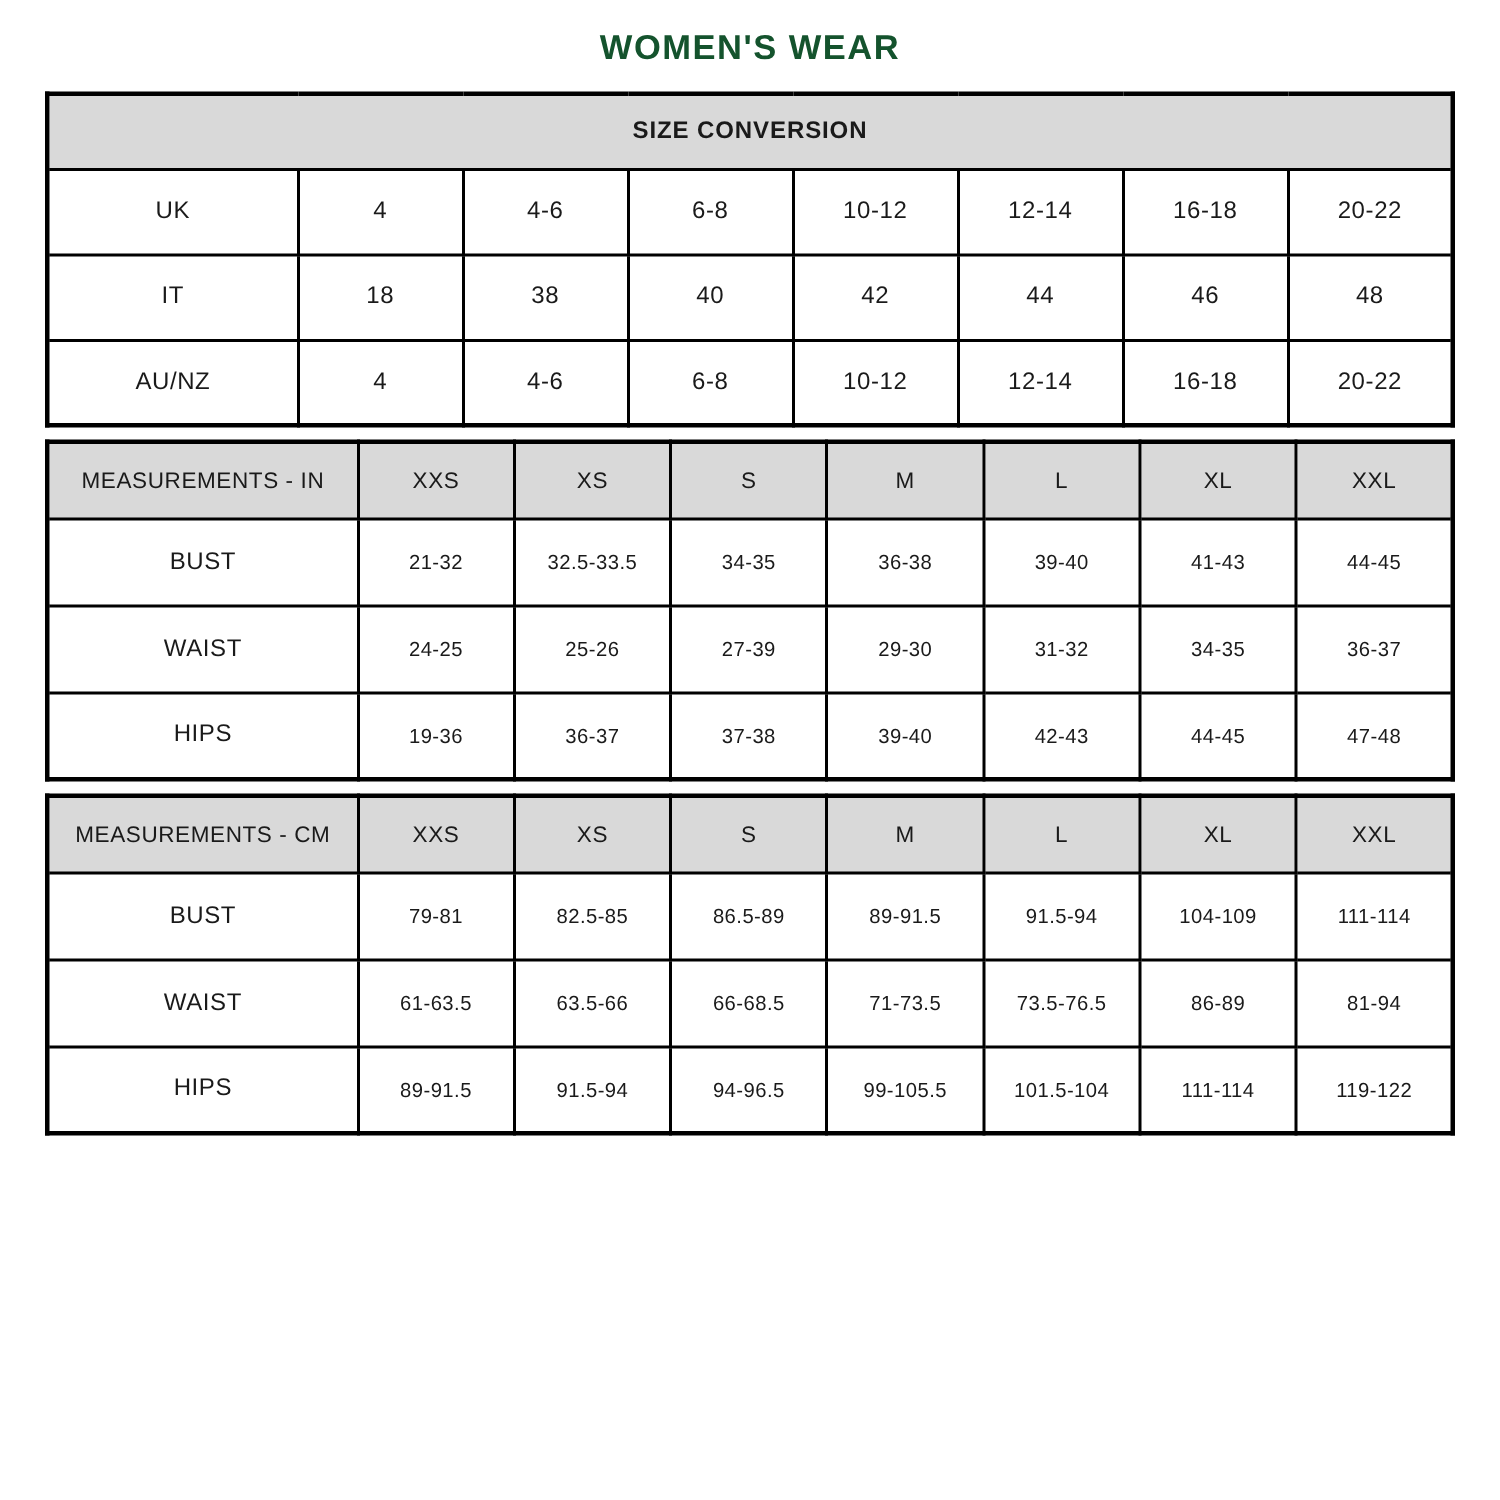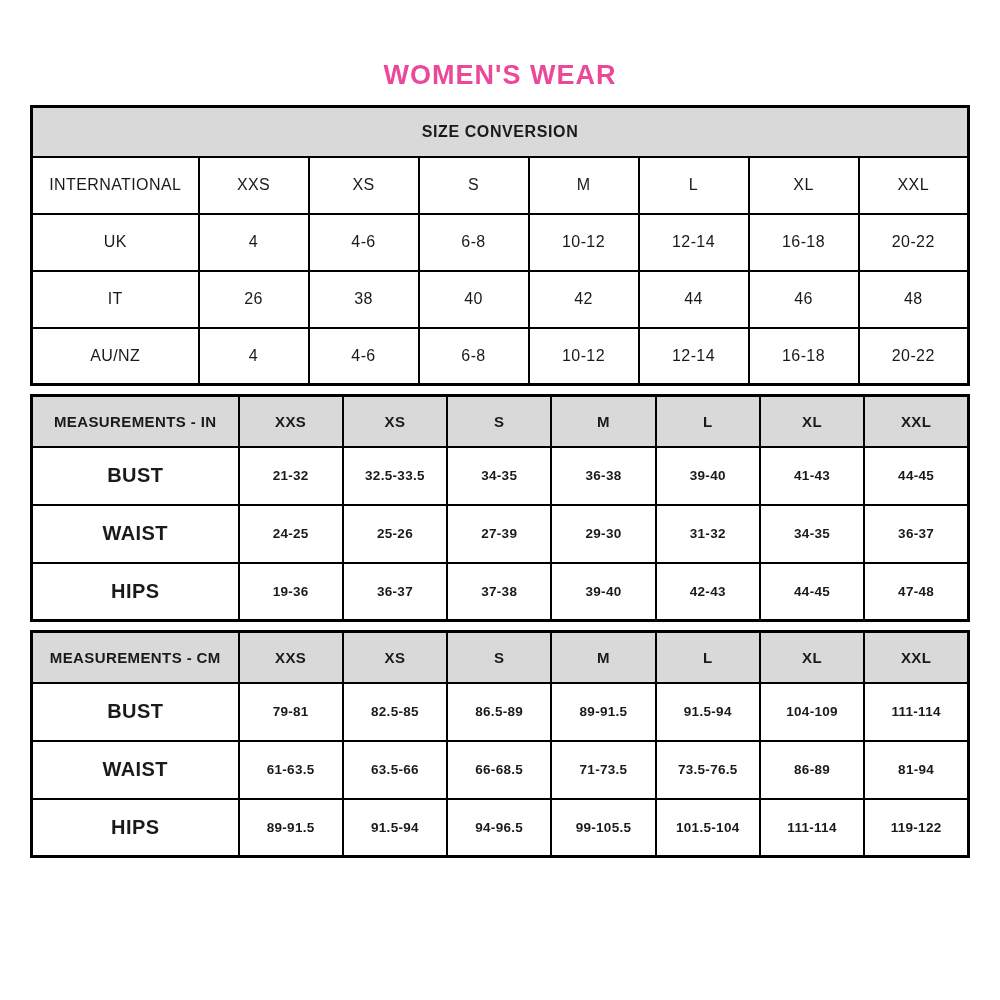--- a/index.html
+++ b/index.html
@@ -4,28 +4,27 @@
 <style>
   * { margin: 0; padding: 0; box-sizing: border-box; }
   html, body { width: 1000px; height: 1000px; background: #ffffff; }
   body {
     font-family: "Liberation Sans", "DejaVu Sans", sans-serif;
     color: #1a1a1a;
   }
   .page { width: 1000px; height: 1000px; padding: 14px 30px 10px 30px; }
   .page-title {
     text-align: center;
-    font-size: 27px;
+    font-size: 23px;
     font-weight: 700;
     letter-spacing: 1px;
-    color: #ec4899;
+    color: #14532d;
     margin-bottom: 13px;
     height: 34px;
     line-height: 34px;
-    margin-top: 44px;
   }
   table.tbl {
     width: 940px;
     border-collapse: collapse;
     table-layout: fixed;
     border: 3px solid #000000;
   }
   table.tbl + table.tbl { margin-top: 8px; }
   .tbl th, .tbl td {
     border: 2px solid #000000;
@@ -43,67 +42,57 @@
     font-weight: 700;
     letter-spacing: 0.6px;
   }
   .t1 .hdr, .t1 .lbl, .t1 .val { height: 57px; font-size: 16px; font-weight: 400; letter-spacing: 0.4px; }
   .t1 .hdr { background: #ffffff; }
   
   .t23 .hdr {
     background: #d9d9d9;
     height: 51px;
     font-size: 15px;
-    font-weight: 700;
+    font-weight: 400;
     letter-spacing: 0.4px;
   }
-  .t23 .lbl { height: 58px; font-size: 20px; font-weight: 700; letter-spacing: 0.4px; margin-top: 16px; }
-  .t23 .val { height: 58px; font-size: 13.5px; font-weight: 700; letter-spacing: 0.3px; }
+  .t23 .lbl { height: 58px; font-size: 16px; font-weight: 400; letter-spacing: 0.4px; margin-top: 16px; }
+  .t23 .val { height: 58px; font-size: 13.5px; font-weight: 400; letter-spacing: 0.3px; }
 </style>
 </head>
 <body>
 
 <div class="page">
 
   <div class="page-title">WOMEN'S WEAR</div>
 
   <table class="tbl t1">
     <colgroup>
         <col style="width:167px">
         <col span="7">
       </colgroup>
     <thead>
       <tr>
         <th colspan="8" class="title-cell">SIZE CONVERSION</th>
-      </tr>
-      <tr>
-        <th class="hdr">INTERNATIONAL</th>
-        <th class="hdr">XXS</th>
-        <th class="hdr">XS</th>
-        <th class="hdr">S</th>
-        <th class="hdr">M</th>
-        <th class="hdr">L</th>
-        <th class="hdr">XL</th>
-        <th class="hdr">XXL</th>
       </tr>
     </thead>
     <tbody>
       <tr>
         <td class="lbl">UK</td>
         <td class="val">4</td>
         <td class="val">4-6</td>
         <td class="val">6-8</td>
         <td class="val">10-12</td>
         <td class="val">12-14</td>
         <td class="val">16-18</td>
         <td class="val">20-22</td>
       </tr>
       <tr>
         <td class="lbl">IT</td>
-        <td class="val">26</td>
+        <td class="val">18</td>
         <td class="val">38</td>
         <td class="val">40</td>
         <td class="val">42</td>
         <td class="val">44</td>
         <td class="val">46</td>
         <td class="val">48</td>
       </tr>
       <tr>
         <td class="lbl">AU/NZ</td>
         <td class="val">4</td>

